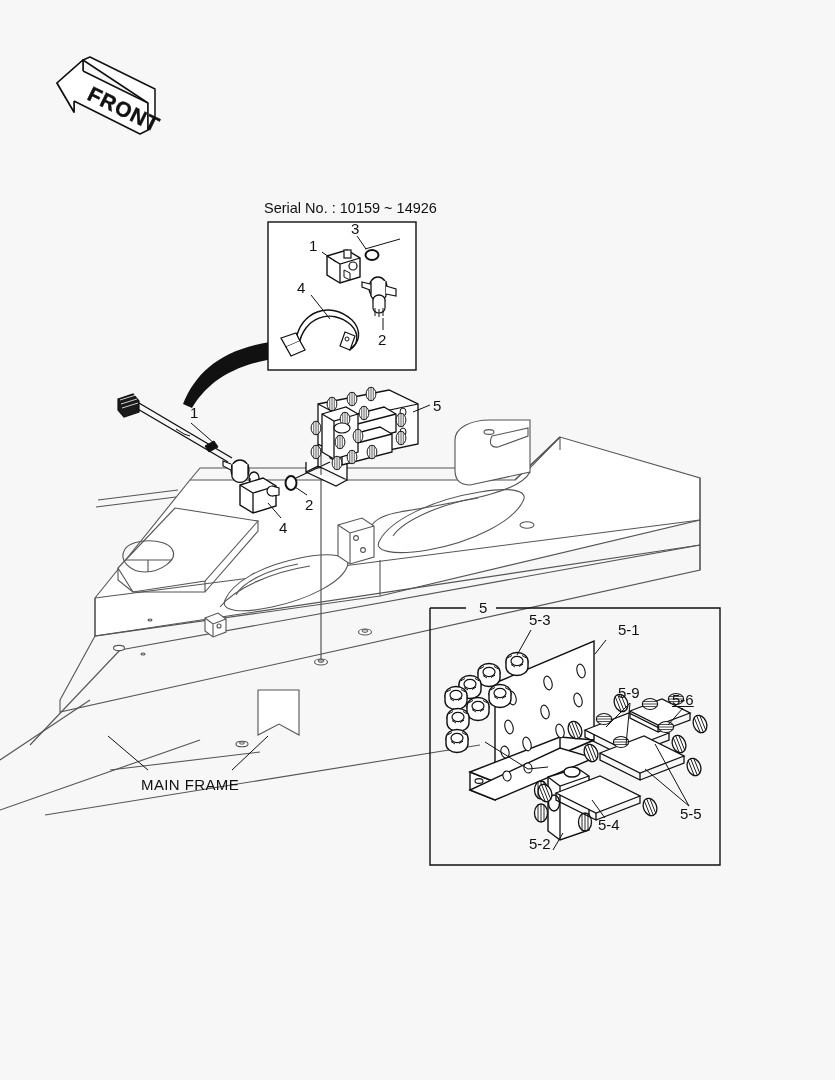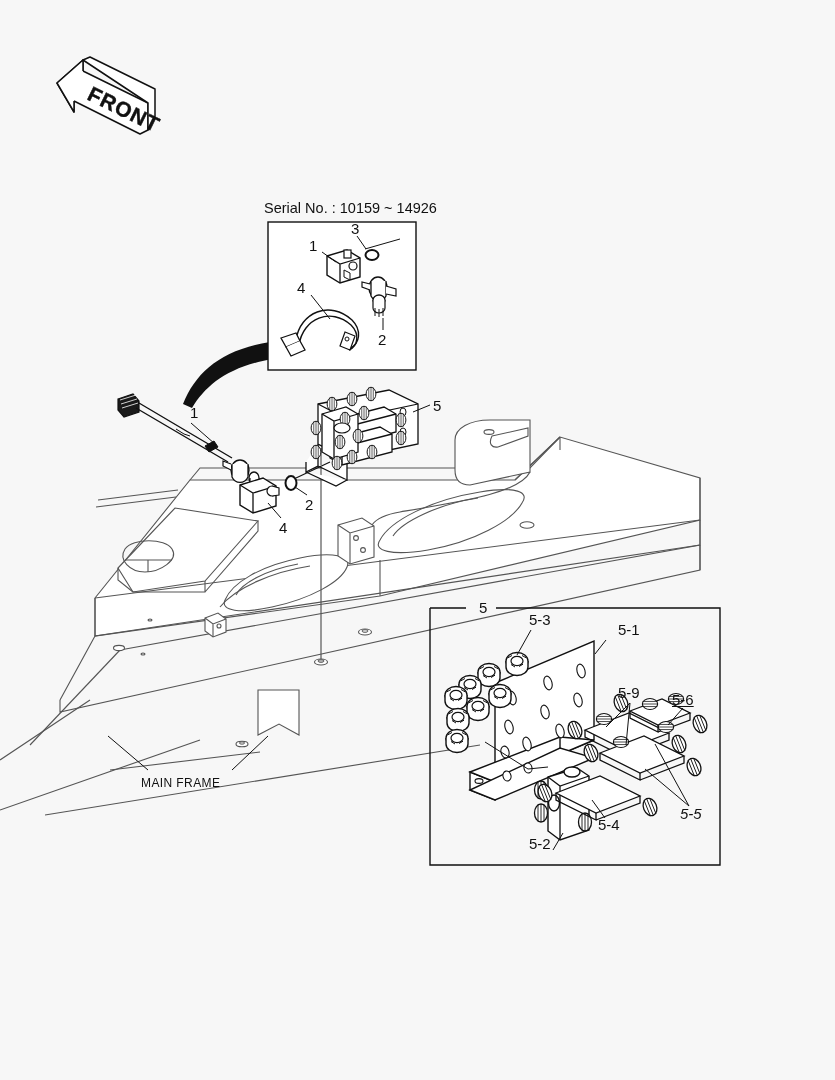--- a/index.html
+++ b/index.html
@@ -13,21 +13,21 @@
   #sheet{position:absolute;left:0;top:0;width:835px;height:1080px;}
   .lbl{
     position:absolute;
     font-family:"Liberation Sans", sans-serif;
     color:#111;
     white-space:nowrap;
     line-height:1;
   }
   .lbl-callout{font-size:15px;}
   .lbl-serial{font-size:14.5px;}
-  .lbl-frame{font-size:12px;letter-spacing:.4px;}
+  .lbl-frame{font-size:15px;letter-spacing:.4px;}
   .lbl-box{font-size:15px;}
 </style>
 </head>
 <body>
 
 <svg id="sheet" viewBox="0 0 835 1080">
   <defs>
     <g id="hexnut">
       <ellipse cx="0" cy="0" rx="11" ry="8.5" fill="#fff" stroke="#111" stroke-width="1.4"></ellipse>
       <path d="M-11,0 L-11,6 A11,8.5 0 0 0 11,6 L11,0" fill="#fff" stroke="#111" stroke-width="1.4"></path>
@@ -421,15 +421,15 @@
 <div class="lbl lbl-callout" style="left:433px;top:398px;">5</div>
 
 <div class="lbl lbl-frame" style="left:141px;top:777px;">MAIN FRAME</div>
 
 <div class="lbl lbl-box" style="left:474px;top:600px;background:#f7f7f7;padding:0 5px;">5</div>
 
 <div class="lbl lbl-callout" style="left:618px;top:622px;">5-1</div>
 <div class="lbl lbl-callout" style="left:529px;top:836px;">5-2</div>
 <div class="lbl lbl-callout" style="left:519px;top:612px;margin-left:10px;">5-3</div>
 <div class="lbl lbl-callout" style="left:598px;top:817px;">5-4</div>
-<div class="lbl lbl-callout" style="left:680px;top:806px;font-style:italic;">5-5</div>
+<div class="lbl lbl-callout" style="left:680px;top:806px;">5-5</div>
 <div class="lbl lbl-callout" style="left:672px;top:692px;text-decoration:underline;">5-6</div>
 <div class="lbl lbl-callout" style="left:618px;top:685px;">5-9</div>
 
 </body></html>

